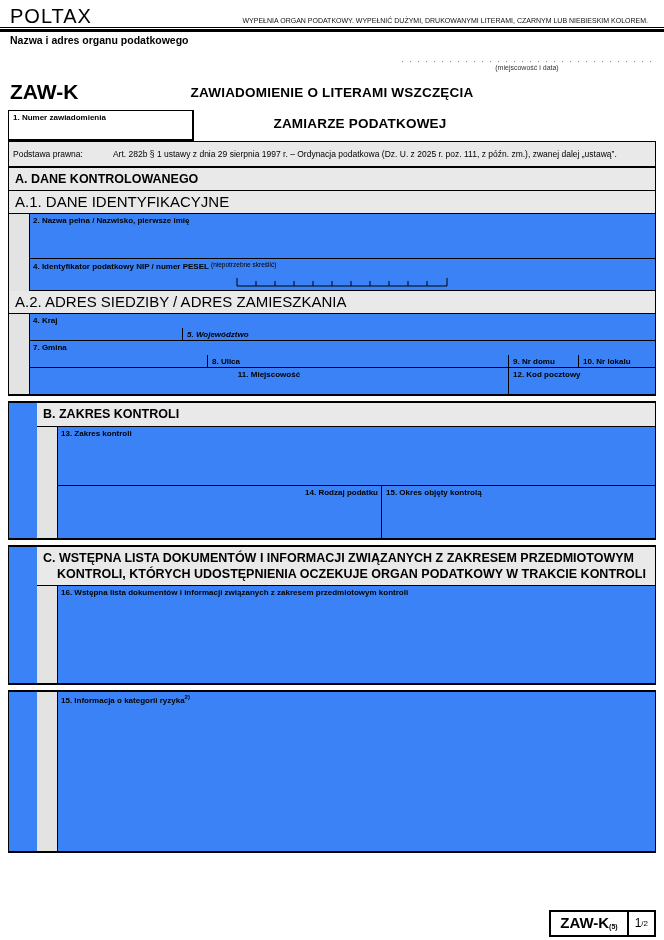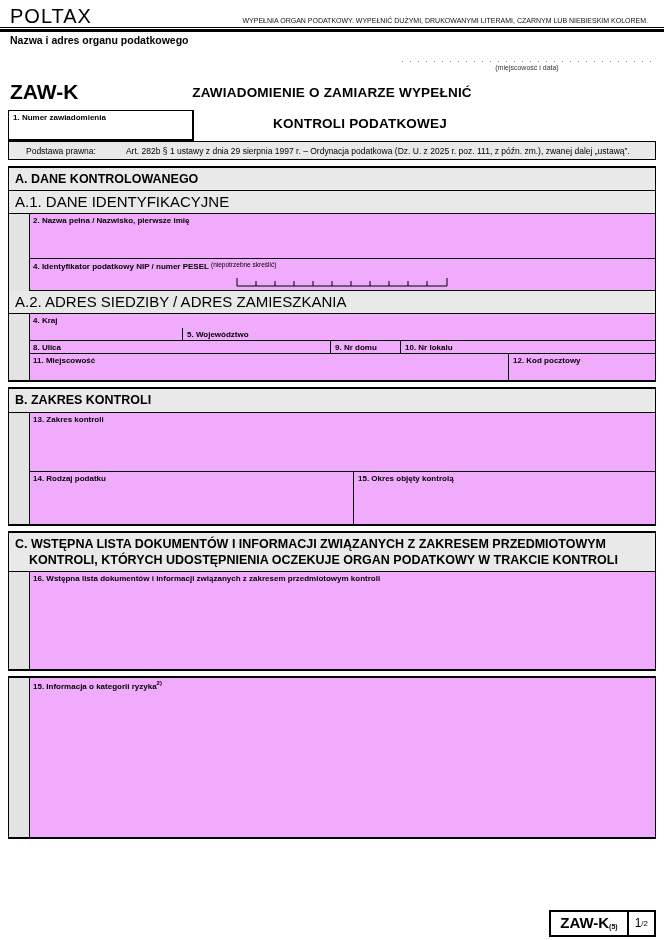--- a/index.html
+++ b/index.html
@@ -23,28 +23,28 @@
     background-position:0 100%; background-size:100% 1.5px; background-repeat:no-repeat; }
   .placedate-cap { font-size:7px; color:#333; margin-top:2px; }
   
   .formcode { position:absolute; left:10px; top:80px; font-size:21px; font-weight:bold; }
   .title1 { position:absolute; left:0; right:0; top:85px; text-align:center;
     font-size:13.5px; font-weight:bold; letter-spacing:.2px; }
   .title2 { position:absolute; left:0; right:0; top:116px; text-align:center;
     font-size:13.5px; font-weight:bold; letter-spacing:.2px; padding-left:56px; box-sizing:border-box; }
   .noticebox { position:absolute; left:8px; top:110px; width:183px; height:28px;
     border:1px solid #000; border-right-width:2px; border-bottom-width:2px; background:#fff; }
-  .legalbar { position:absolute; left:8px; right:8px; top:141px; height:19px;
+  .legalbar { position:absolute; left:8px; right:8px; top:141px; height:26px;
     background:#e9e9e9; border:1px solid #000; display:flex; align-items:center;
-    font-size:8.5px; padding-left:17px; box-sizing:border-box; }
+    font-size:8.5px; padding-left:4px; box-sizing:border-box; }
   .legalbar .lbl { margin-right:30px; }
   
   .main { position:absolute; left:8px; right:8px; top:166px; }
-  .section { border:1px solid #000; border-top-width:2px; border-bottom-width:2px; background:#f0abfc; }
-  .section + .section { margin-top:5px; }
+  .section { border:1px solid #000; border-top-width:2px; border-bottom-width:2px; background:#3b82f6; }
+  .section + .section { margin-top:5px;padding-left:28px; }
   .sec-h { background:#e9e9e9; border-bottom:1px solid #000; font-weight:bold;
     font-size:12.5px; padding:3px 6px 3px 6px; line-height:1.3; }
   .sec-h.hang { padding-left:20px; text-indent:-14px; }
   .sub-h { background:#e9e9e9; border-bottom:1px solid #000; font-weight:normal;
     font-size:15px; padding:2px 6px 3px 6px; }
   .fields { position:relative; padding-left:20px; }
   .strip { position:absolute; left:0; top:0; bottom:0; width:20px;
     background:#e3e3e3; border-right:1px solid #000; }
   .frow { display:flex; }
   .frow.bb { border-bottom:1px solid #000;align-items:flex-end; }
@@ -77,25 +77,25 @@
     <div class="thickrule"></div>
     <div class="orglabel">Nazwa i adres organu podatkowego</div>
   </div>
 
   <div class="placedate">
     <div class="placedate-line"></div>
     <div class="placedate-cap">(miejscowość i data)</div>
   </div>
 
   <div class="formcode">ZAW-K</div>
-  <div class="title1">ZAWIADOMIENIE O ZAMIARZE WYPEŁNIĆ</div>
+  <div class="title1">ZAWIADOMIENIE O LITERAMI WSZCZĘCIA</div>
   <div class="noticebox">
     <div class="flabel">1. Numer zawiadomienia</div>
   </div>
-  <div class="title2">KONTROLI PODATKOWEJ</div>
+  <div class="title2">ZAMIARZE PODATKOWEJ</div>
 
   <div class="legalbar">
     <span class="lbl">Podstawa prawna:</span>
     <span>Art. 282b § 1 ustawy z dnia 29 sierpnia 1997 r. – Ordynacja podatkowa (Dz. U. z 2025 r. poz. 111, z późn. zm.), zwanej dalej „ustawą”.</span>
   </div>
 
   <div class="main">
 
     <div class="section">
       <div class="sec-h">A. DANE KONTROLOWANEGO</div>
@@ -120,57 +120,60 @@
           </div>
         </div>
       </div>
       <div class="sub-h">A.2. ADRES SIEDZIBY / ADRES ZAMIESZKANIA</div>
       <div class="fields">
         <div class="strip"></div>
         <div class="frow bb">
           <div class="cell" style="flex:0 0 153px; min-height:26px;">
             <div class="flabel">4. Kraj</div>
           </div>
-          <div class="cell" style="flex:0 0 252px;">
+          <div class="cell" style="flex:0 0 252px;font-style:italic;">
             <div class="flabel">5. Województwo</div>
           </div>
         </div>
         <div class="frow bb">
+          <div class="cell" style="flex:0 0 178px; min-height:26px;">
+            <div class="flabel">7. Gmina</div>
+          </div>
           <div class="cell" style="flex:0 0 301px;">
             <div class="flabel">8. Ulica</div>
           </div>
           <div class="cell" style="flex:0 0 70px;">
             <div class="flabel">9. Nr domu</div>
           </div>
           <div class="cell" style="flex:1;">
             <div class="flabel">10. Nr lokalu</div>
           </div>
         </div>
         <div class="frow">
-          <div class="cell" style="flex:0 0 479px; min-height:26px;">
+          <div class="cell" style="flex:0 0 479px; min-height:26px;text-align:center;">
             <div class="flabel">11. Miejscowość</div>
           </div>
           <div class="cell" style="flex:1;">
             <div class="flabel">12. Kod pocztowy</div>
           </div>
         </div>
       </div>
     </div>
 
     <div class="section">
       <div class="sec-h">B. ZAKRES KONTROLI</div>
       <div class="fields">
         <div class="strip"></div>
         <div class="frow bb">
           <div class="cell" style="flex:1; min-height:58px;">
             <div class="flabel">13. Zakres kontroli</div>
           </div>
         </div>
         <div class="frow">
-          <div class="cell" style="flex:0 0 324px; min-height:52px;">
+          <div class="cell" style="flex:0 0 324px; min-height:52px;text-align:right;">
             <div class="flabel">14. Rodzaj podatku</div>
           </div>
           <div class="cell" style="flex:1;">
             <div class="flabel">15. Okres objęty kontrolą</div>
           </div>
         </div>
       </div>
     </div>
 
     <div class="section">

